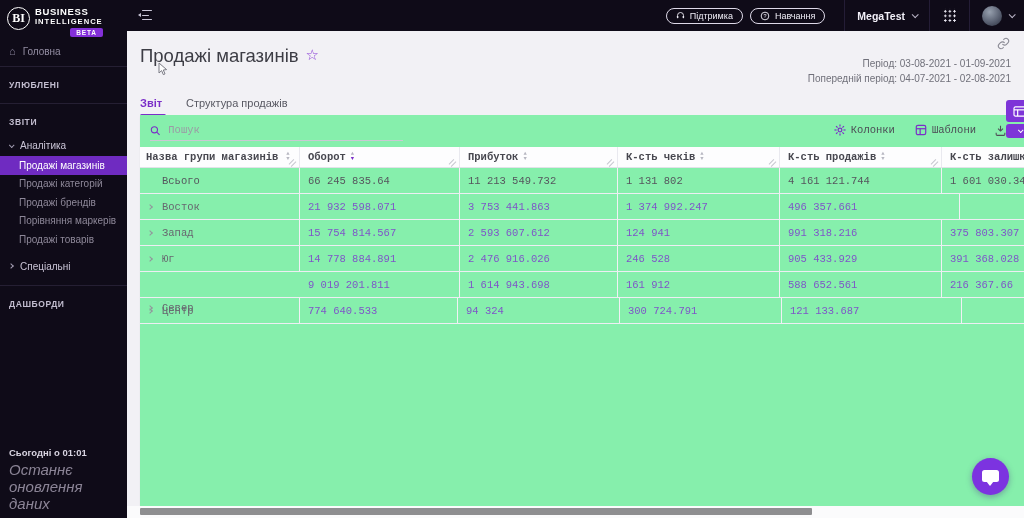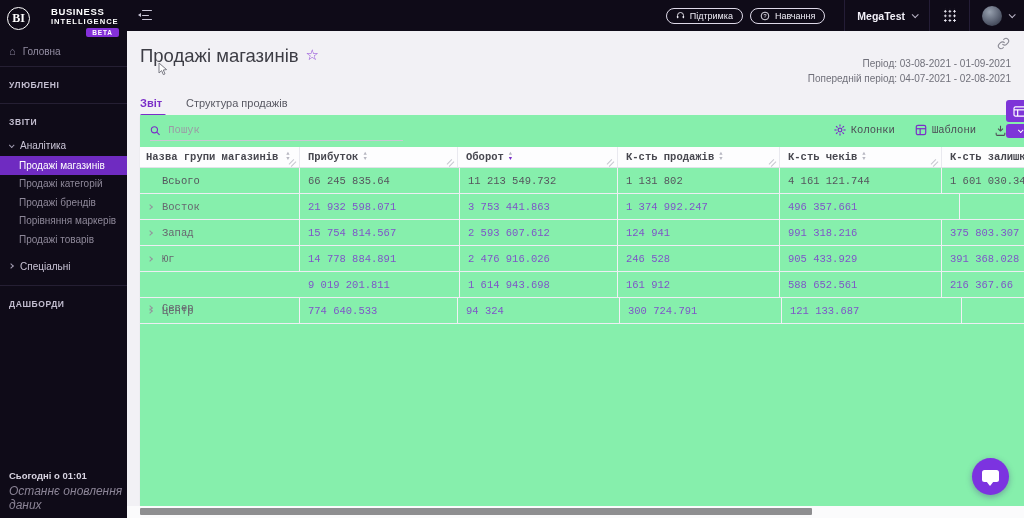--- a/index.html
+++ b/index.html
@@ -27,21 +27,21 @@
   .chev.right{transform:rotate(-45deg);}
   .grid-icon{width:15px;height:15px;cursor:pointer;
     background-image:radial-gradient(circle,#e9e7f1 1px,transparent 1.25px);
     background-size:4.6px 4.6px;background-position:1px 1px;}
   .avatar{width:20px;height:20px;border-radius:50%;cursor:pointer;
     background:radial-gradient(circle at 38% 30%,#97a0ae,#5a6172 55%,#2e3342 95%);}
   .avatar-chev{color:#b9b4c6;margin:0 10px 0 7px;cursor:pointer;}
 
   
   .sidebar{position:absolute;left:0;top:0;width:127px;height:518px;background:#0f0b18;z-index:3;}
-  .logo{display:flex;align-items:flex-start;padding:7px 0 0 7px;gap:21px;}
+  .logo{display:flex;align-items:flex-start;padding:7px 0 0 7px;gap:5px;}
   .logo-circle{width:23px;height:23px;border:1.6px solid #fff;border-radius:50%;color:#fff;
     font-family:"Liberation Serif","DejaVu Serif",serif;font-size:12px;font-weight:bold;
     display:flex;align-items:center;justify-content:center;flex:none;}
   .logo-text{display:flex;flex-direction:column;align-items:flex-start;}
   .logo-l1{color:#fff;font-size:9.5px;font-weight:bold;letter-spacing:.6px;line-height:10px;}
   .logo-l2{color:#fff;font-size:7.6px;font-weight:bold;letter-spacing:1px;line-height:9px;}
   .beta-badge{align-self:flex-end;background:#8430d9;color:#fff;font-size:6.5px;font-weight:bold;
     letter-spacing:.8px;padding:1px 6px;border-radius:2px;margin-top:2px;}
   .side-row{display:flex;align-items:center;gap:7px;color:#938da2;font-size:10px;
     padding:0 0 0 9px;height:20px;cursor:pointer;}
@@ -50,21 +50,21 @@
   .section-label{color:#c2bdcf;font-size:8.5px;font-weight:bold;letter-spacing:.6px;
     padding:8px 0 8px 9px;cursor:pointer;}
   .group-row{display:flex;align-items:center;gap:7px;color:#cac5d6;font-size:10px;
     padding-left:9px;height:21px;cursor:pointer;}
   .group-row .chev{width:4px;height:4px;color:#a59fb4;}
   .nav-item{height:18.5px;display:flex;align-items:center;padding-left:19px;
     color:#8e8899;font-size:10px;cursor:pointer;white-space:nowrap;}
   .nav-item.active{background:#6f2bc1;color:#fff;}
   .side-footer{position:absolute;left:9px;bottom:6px;}
   .side-footer .t1{color:#d8d4e1;font-size:9.5px;font-weight:bold;}
-  .side-footer .t2{color:#8b8496;font-size:12px;font-style:italic;margin-top:3px;}
+  .side-footer .t2{color:#8b8496;font-size:15px;font-style:italic;margin-top:3px;}
 
   
   .main{position:absolute;left:127px;top:31px;right:0;bottom:0;background:#f2f1f5;overflow:hidden;}
   .page-title-row{position:absolute;left:13px;top:14px;display:flex;align-items:flex-start;gap:7px;}
   .page-title{font-size:18.5px;color:#3d3d45;}
   .fav-star{color:#8a3fd6;font-size:15px;margin-top:1px;cursor:pointer;}
   .cursor-svg{position:absolute;left:31px;top:31px;}
   .link-icon{position:absolute;right:14px;top:6px;cursor:pointer;}
   .periods{position:absolute;right:13px;top:26px;text-align:right;font-size:10px;color:#70707a;line-height:14.5px;}
   .tabs{position:absolute;left:13px;top:66px;display:flex;gap:24px;}
@@ -261,46 +261,46 @@
     <div class="table">
       <div class="thead" id="thead">
           <div class="th" style="width: 160px; padding-left: 6px; gap: 8px;">
             <div style="display: inline;">Назва групи магазинів</div>
             <div class="sort">
               <span class="up">▲</span>
               <span class="dn">▼</span>
             </div>
             <div class="resize"></div>
           </div>
+          <div class="th" style="width: 160px;">
+            <div style="display: inline;">Оборот</div>
+            <div class="sort">
+              <span class="up">▲</span>
+              <span class="dn on">▼</span>
+            </div>
+            <div class="resize"></div>
+          </div>
           <div class="th" style="width: 158px;">
             <div style="display: inline;">Прибуток</div>
             <div class="sort">
               <span class="up">▲</span>
               <span class="dn">▼</span>
             </div>
             <div class="resize"></div>
           </div>
-          <div class="th" style="width: 160px;">
-            <div style="display: inline;">Оборот</div>
-            <div class="sort">
-              <span class="up">▲</span>
-              <span class="dn on">▼</span>
+          <div class="th" style="width: 162px;">
+            <div style="display: inline;">К-сть чеків</div>
+            <div class="sort">
+              <span class="up">▲</span>
+              <span class="dn">▼</span>
             </div>
             <div class="resize"></div>
           </div>
           <div class="th" style="width: 162px;">
             <div style="display: inline;">К-сть продажів</div>
-            <div class="sort">
-              <span class="up">▲</span>
-              <span class="dn">▼</span>
-            </div>
-            <div class="resize"></div>
-          </div>
-          <div class="th" style="width: 162px;">
-            <div style="display: inline;">К-сть чеків</div>
             <div class="sort">
               <span class="up">▲</span>
               <span class="dn">▼</span>
             </div>
             <div class="resize"></div>
           </div>
           <div class="th" style="width: 180px;">
             <div style="display: inline;">К-сть залишків на</div>
           </div>
         </div>

